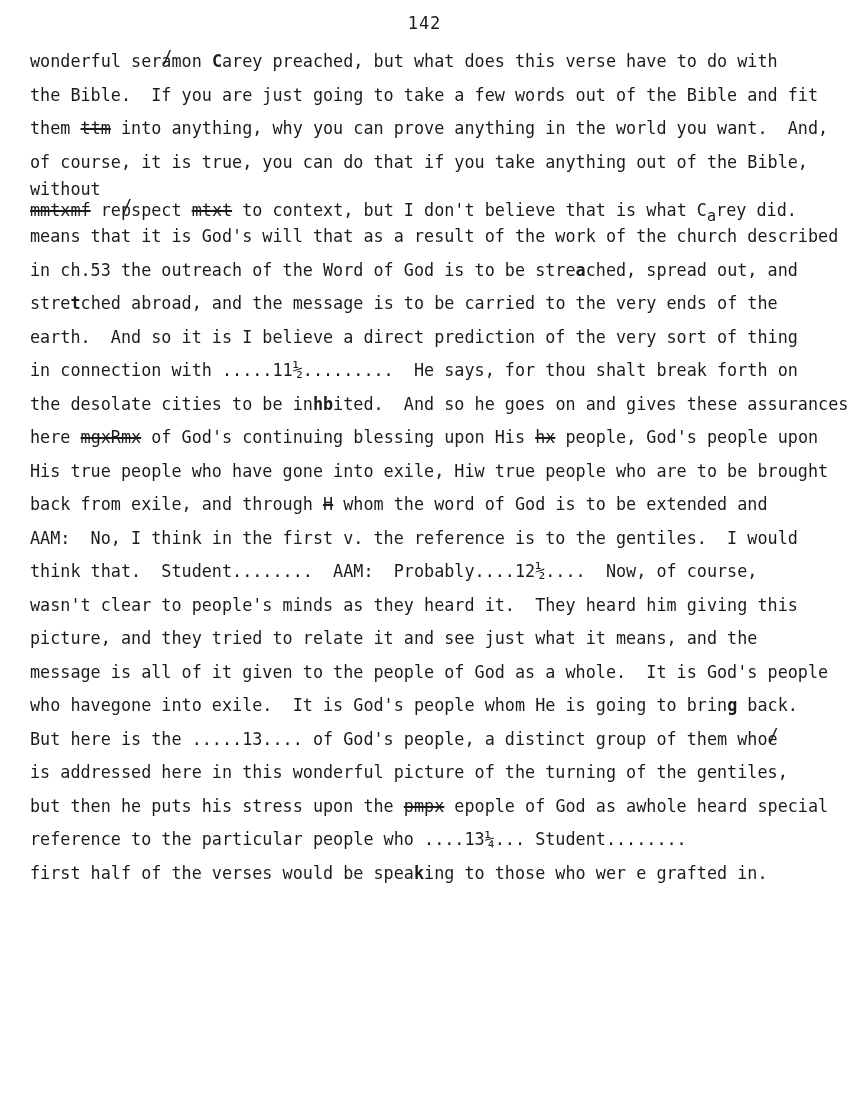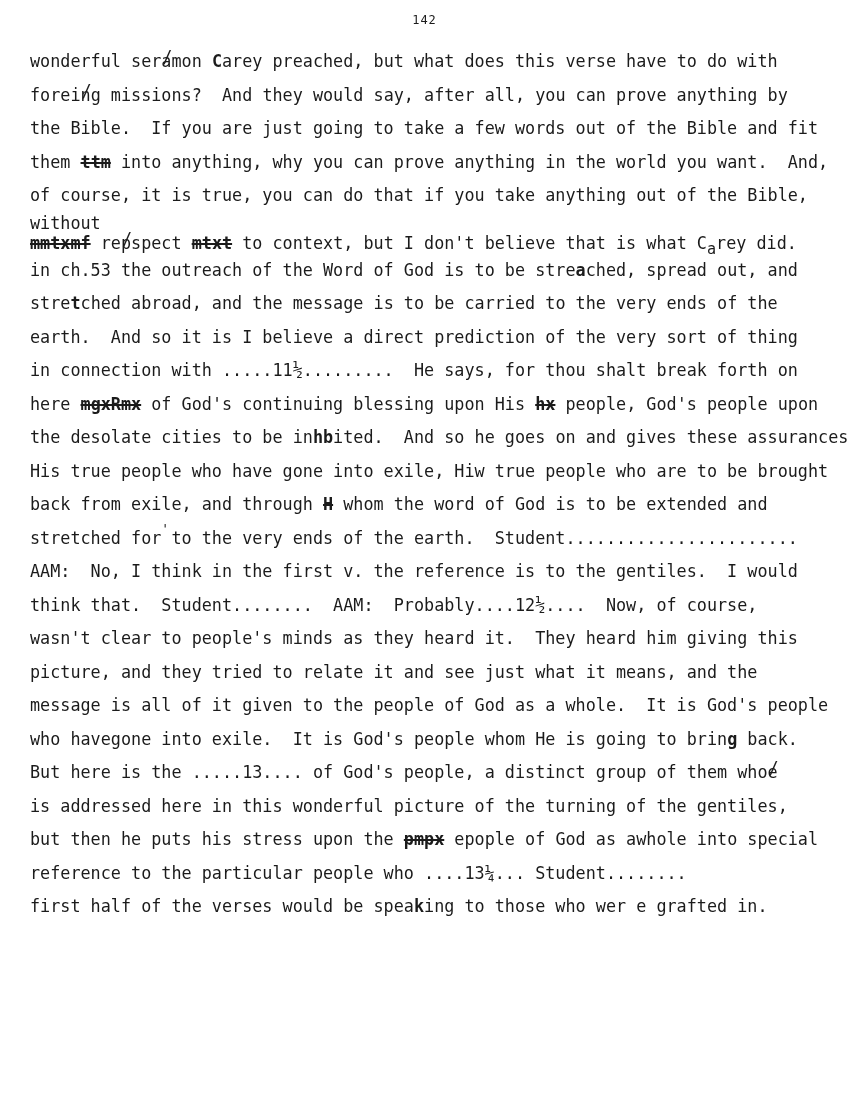--- a/index.html
+++ b/index.html
@@ -13,40 +13,40 @@
     height: 1100px;
     background: #ffffff;
     font-family: "DejaVu Sans Mono", "Liberation Mono", monospace;
     color: #1b1b1b;
     overflow: hidden;
     margin: 0 auto;
   }
   .page-number {
     text-align: center;
     padding-top: 13px;
-    font-size: 12px;
+    font-size: 17px;
     height: 24px;
     letter-spacing: 1px;
   }
   .doc {
     padding: 8px 4px 0 30px;
     font-size: 16.8px;
   }
   .line {
     white-space: pre;
     line-height: 33.5px;
     height: 33.5px;
   }
   .line.tight {
     line-height: 20.5px;
     height: 20.5px;
   }
   
   .strike {
-    font-weight: bold;
+    font-weight: normal;
     text-decoration: line-through;
     text-decoration-thickness: 2px;
     text-align: center;
   }
   
   .overstruck {
     font-weight: bold;
   }
   
   .slashed {
@@ -76,40 +76,39 @@
     font-size: 13px;
   }
 </style>
 </head>
 <body>
 
 <div class="page">
   <div class="page-number">142</div>
   <div class="doc" id="doc">
       <div class="line"><span>wonderful ser</span><span class="slashed">a</span><span>mon </span><span class="overstruck">C</span><span>arey preached, but what does this verse have to do with</span></div>
-      <div class="line"><span>forei</span><span class="slashed">n</span><span>g missions?  And they would say, after all, you can prove anything by</span></div>
       <div class="line"><span>the Bible.  If you are just going to take a few words out of the Bible and fit</span></div>
       <div class="line"><span>them </span><span class="strike">ttm</span><span> into anything, why you can prove anything in the world you want.  And,</span></div>
       <div class="line"><span>of course, it is true, you can do that if you take anything out of the Bible,</span></div>
       <div class="line tight"><span>without</span></div>
       <div class="line tight"><span class="strike">mmtxmf</span><span> re</span><span class="slashed">p</span><span>spect </span><span class="strike">mtxt</span><span> to context, but I don't believe that is what C</span><span class="sub">a</span><span>rey did.</span></div>
+      <div class="line"><span>means that it is God's will that as a result of the work of the church described</span></div>
       <div class="line"><span>in ch.53 the outreach of the Word of God is to be stre</span><span class="overstruck">a</span><span>ched, spread out, and</span></div>
       <div class="line"><span>stre</span><span class="overstruck">t</span><span>ched abroad, and the message is to be carried to the very ends of the</span></div>
       <div class="line"><span>earth.  And so it is I believe a direct prediction of the very sort of thing</span></div>
       <div class="line"><span>in connection with .....11½.........  He says, for thou shalt break forth on</span></div>
+      <div class="line"><span>the desolate cities to be in</span><span class="overstruck">hb</span><span>ited.  And so he goes on and gives these assurances</span></div>
       <div class="line"><span>here </span><span class="strike">mgxRmx</span><span> of God's continuing blessing upon His </span><span class="strike">hx</span><span> people, God's people upon</span></div>
-      <div class="line"><span>the desolate cities to be in</span><span class="overstruck">hb</span><span>ited.  And so he goes on and gives these assurances</span></div>
       <div class="line"><span>His true people who have gone into exile, Hiw true people who are to be brought</span></div>
       <div class="line"><span>back from exile, and through </span><span class="strike">H</span><span> whom the word of God is to be extended and</span></div>
-      <div class="line"><span>stretched for</span><span class="raised">'</span><span> to the very ends of the earth.  Student.......................</span></div>
       <div class="line"><span>AAM:  No, I think in the first v. the reference is to the gentiles.  I would</span></div>
       <div class="line"><span>think that.  Student........  AAM:  Probably....12½....  Now, of course,</span></div>
       <div class="line"><span>wasn't clear to people's minds as they heard it.  They heard him giving this</span></div>
       <div class="line"><span>picture, and they tried to relate it and see just what it means, and the</span></div>
       <div class="line"><span>message is all of it given to the people of God as a whole.  It is God's people</span></div>
       <div class="line"><span>who havegone into exile.  It is God's people whom He is going to brin</span><span class="overstruck">g</span><span> back.</span></div>
       <div class="line"><span>But here is the .....13.... of God's people, a distinct group of them who</span><span class="slashed">e</span></div>
       <div class="line"><span>is addressed here in this wonderful picture of the turning of the gentiles,</span></div>
-      <div class="line"><span>but then he puts his stress upon the </span><span class="strike">pmpx</span><span> epople of God as awhole into special</span></div>
+      <div class="line"><span>but then he puts his stress upon the </span><span class="strike">pmpx</span><span> epople of God as awhole heard special</span></div>
       <div class="line"><span>reference to the particular people who ....13¼... Student........</span></div>
       <div class="line"><span>first half of the verses would be spea</span><span class="overstruck">k</span><span>ing to those who wer e grafted in.</span></div>
     </div>
 </div>
 
 </body></html>

